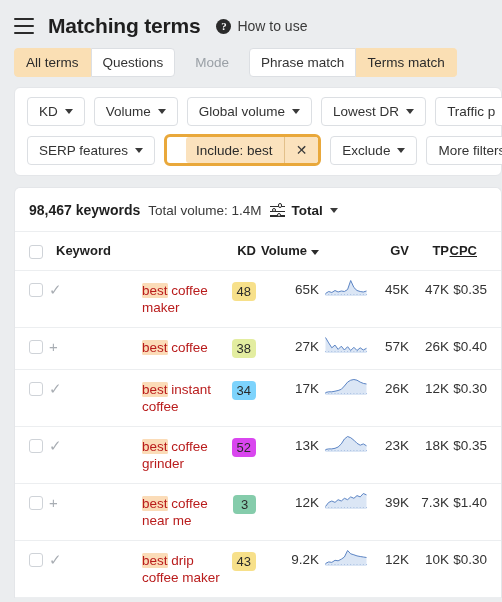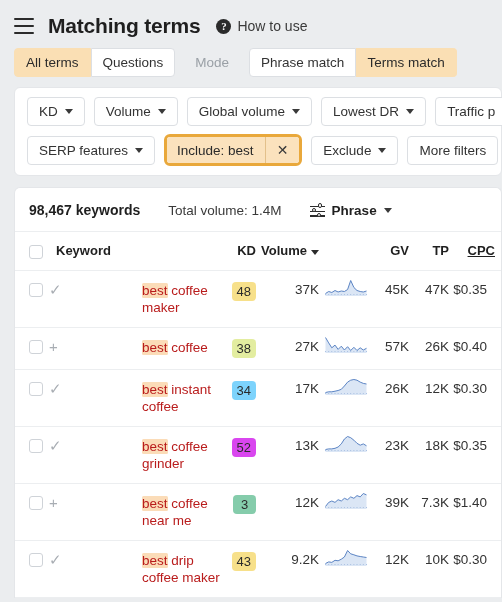--- a/index.html
+++ b/index.html
@@ -75,36 +75,36 @@
     border-right: 4px solid transparent; border-top: 5px solid #3a3a3a;
     display: inline-block;
   }
   .chip-wrap {
     border: 3px solid #e9a83b; border-radius: 6px;
     padding: 0; display: inline-flex; flex: none;
   }
   .chip {
     background: #fbe2bd; border-radius: 3px;
     display: inline-flex; align-items: center;
-    font-size: 13.5px; color: #2b2b2b; cursor: pointer;
+    font-size: 13.5px; color: #2b2b2b; cursor: pointer; margin-left: 19px;
   }
   .chip .chip-label { padding: 5px 11px 5px 10px; white-space: nowrap; }
   .chip .chip-x {
     padding: 5px 11px; border-left: 1px solid #e3c08a;
     font-size: 14px; color: #3a3a3a; cursor: pointer;
   }
 
   
   .tablecard {
     background: #fff; margin: 11px 0 0 14px;
     border-radius: 6px 6px 0 0; border: 1px solid #e4e6e9; border-bottom: none;
     min-height: 392px;
   }
   .summary {
-    display: flex; align-items: center; gap: 28px;
+    display: flex; align-items: center; gap: 8px;
     padding: 14px 12px 13px 14px; font-size: 13.5px;
     border-bottom: 1px solid #eceef0; white-space: nowrap;
   }
   .kwcount { font-weight: bold; color: #1f1f1f; font-size: 14px; }
   .totvol { color: #3a3a3a; }
   .groups { display: flex; align-items: center; gap: 7px; cursor: pointer; }
   .groups-label { font-weight: bold; color: #1f1f1f; }
   .sliders { width: 15px; height: 13px; position: relative; flex: none; }
   .sliders i {
     position: absolute; left: 0; right: 0; height: 1.8px; background: #2b2b2b;
@@ -126,21 +126,21 @@
     padding: 11px 0 11px 0; border-bottom: 1px solid #eceef0;
     text-align: right; vertical-align: middle; white-space: nowrap;
   }
   th.c-check { width: 34px; text-align: left; padding-left: 14px; }
   th.c-kw { text-align: left; padding-left: 7px; }
   th.c-kd { width: 40px; text-align: right; padding-right: 5px;}
   th.c-vol { width: 62px; text-align: right; padding-right: 4px; }
   th.c-spark { width: 46px; }
   th.c-gv { width: 40px; }
   th.c-tp { width: 40px; }
-  th.c-cpc { width: 52px; padding-right: 6px; text-decoration: underline; }
+  th.c-cpc { width: 52px; padding-right: 24px; text-decoration: underline; }
 
   .sort-caret {
     width: 0; height: 0; display: inline-block; margin-left: 4px;
     border-left: 4px solid transparent; border-right: 4px solid transparent;
     border-top: 5px solid #2b2b2b;
   }
   .checkbox {
     width: 14px; height: 14px; border: 1.4px solid #cfd3d8;
     border-radius: 3px; background: #fff; display: inline-block;
     vertical-align: middle; cursor: pointer;
@@ -252,21 +252,21 @@
       <span class="totvol">Total volume: 1.4M</span>
       <span class="groups">
         <span class="sliders">
           <i></i>
             <i></i>
             <i></i>
             <b></b>
             <b></b>
             <b></b>
         </span>
-        <span class="groups-label">Phrase</span>
+        <span class="groups-label">Total</span>
         <span class="caret"></span>
       </span>
     </div>
 
     <table>
       <thead>
         <tr>
           <th class="c-check">
             <span class="checkbox"></span>
           </th>
@@ -280,21 +280,21 @@
           <th class="c-tp">TP</th>
           <th class="c-cpc">CPC</th>
         </tr>
       </thead>
       <tbody id="tbody">
           <tr>
             <td class="c-check"><span class="checkbox"></span></td>
             <td class="c-act"><span class="act">✓</span></td>
             <td class="c-kw"><span class="kwlink"><span class="hl">best</span><span> coffee maker</span></span></td>
             <td class="c-kd"><span class="kdbadge" style="background:#f7e08a">48</span></td>
-            <td class="c-vol">37K</td>
+            <td class="c-vol">65K</td>
             <td class="c-spark">
               <svg class="spark" viewBox="0 0 44 18">
                 <path d="M1.5,14.5 L4.7,12.5 L7.8,13.5 L11.0,11.5 L14.1,13.0 L17.3,12.0 L20.4,12.5 L23.6,10.5 L26.7,1.5 L29.9,8.5 L33.0,11.5 L36.2,12.5 L39.3,13.0 L42.5,12.0 L42.5,17 L1.5,17 Z" fill="#dbe6f5"></path>
                 <polyline points="1.5,14.5 4.7,12.5 7.8,13.5 11.0,11.5 14.1,13.0 17.3,12.0 20.4,12.5 23.6,10.5 26.7,1.5 29.9,8.5 33.0,11.5 36.2,12.5 39.3,13.0 42.5,12.0" fill="none" stroke="#5b84c4" stroke-width="1" stroke-linejoin="round"></polyline>
                 <circle cx="1.5" cy="15.5" r="0.55" fill="#9fb9de"></circle>
                 <circle cx="4.7" cy="15.5" r="0.55" fill="#9fb9de"></circle>
                 <circle cx="7.8" cy="15.5" r="0.55" fill="#9fb9de"></circle>
                 <circle cx="11.0" cy="15.5" r="0.55" fill="#9fb9de"></circle>
                 <circle cx="14.1" cy="15.5" r="0.55" fill="#9fb9de"></circle>
                 <circle cx="17.3" cy="15.5" r="0.55" fill="#9fb9de"></circle>

